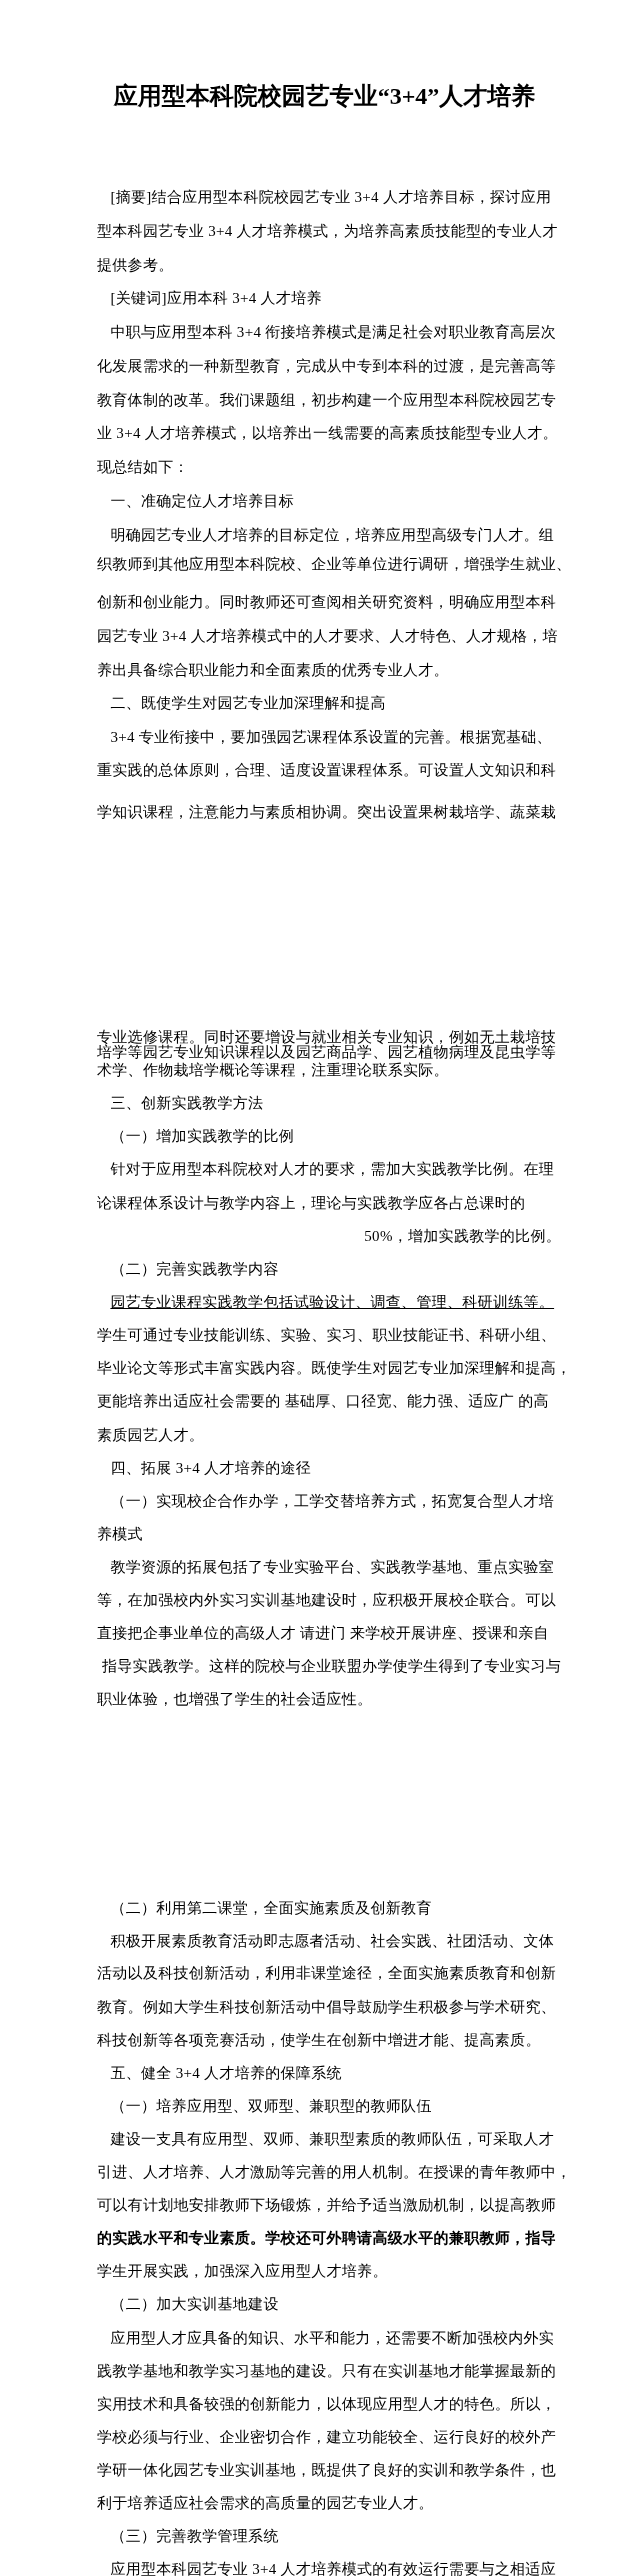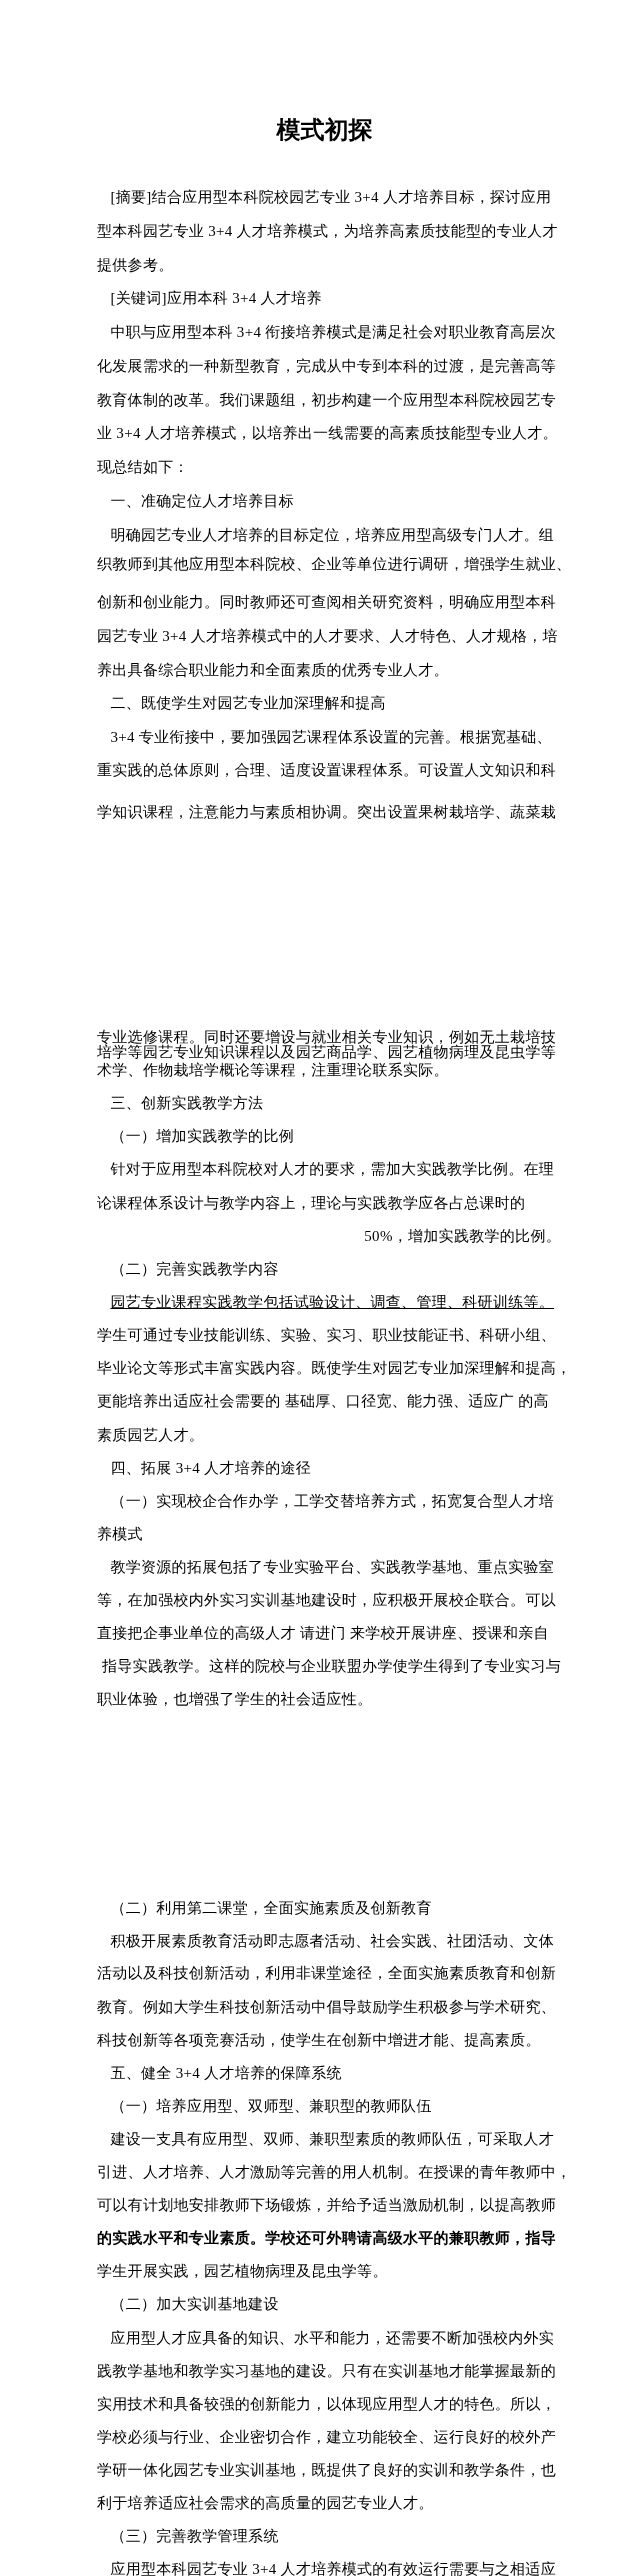--- a/index.html
+++ b/index.html
@@ -37,21 +37,21 @@
     letter-spacing: 0.3px;
   }
   .text-line.indent {
     padding-left: 13.4px;
   }
 </style>
 </head>
 <body>
 
 <div class="canvas">
-  <h1 class="doc-title" id="title-line-2" style="top: 116px;">模式初探</h1>
+  <h1 class="doc-title" id="title-line-1" style="top: 82px;">应用型本科院校园艺专业“3+4”人才培养</h1>
   <div id="doc-body">
       <div class="text-line indent" style="top: 189px;">[摘要]结合应用型本科院校园艺专业 3+4 人才培养目标，探讨应用</div>
       <div class="text-line" style="top: 223px;">型本科园艺专业 3+4 人才培养模式，为培养高素质技能型的专业人才</div>
       <div class="text-line" style="top: 257px;">提供参考。</div>
       <div class="text-line indent" style="top: 290px;">[关键词]应用本科 3+4 人才培养</div>
       <div class="text-line indent" style="top: 324px;">中职与应用型本科 3+4 衔接培养模式是满足社会对职业教育高层次</div>
       <div class="text-line" style="top: 358px;">化发展需求的一种新型教育，完成从中专到本科的过渡，是完善高等</div>
       <div class="text-line" style="top: 392px;">教育体制的改革。我们课题组，初步构建一个应用型本科院校园艺专</div>
       <div class="text-line" style="top: 425px;">业 3+4 人才培养模式，以培养出一线需要的高素质技能型专业人才。</div>
       <div class="text-line" style="top: 459px;">现总结如下：</div>
@@ -91,21 +91,21 @@
       <div class="text-line indent" style="top: 1933px;">积极开展素质教育活动即志愿者活动、社会实践、社团活动、文体</div>
       <div class="text-line" style="top: 1965px;">活动以及科技创新活动，利用非课堂途径，全面实施素质教育和创新</div>
       <div class="text-line" style="top: 1999px;">教育。例如大学生科技创新活动中倡导鼓励学生积极参与学术研究、</div>
       <div class="text-line" style="top: 2032px;">科技创新等各项竞赛活动，使学生在创新中增进才能、提高素质。</div>
       <div class="text-line indent" style="top: 2065px;">五、健全 3+4 人才培养的保障系统</div>
       <div class="text-line indent" style="top: 2098px;">（一）培养应用型、双师型、兼职型的教师队伍</div>
       <div class="text-line indent" style="top: 2131px;">建设一支具有应用型、双师、兼职型素质的教师队伍，可采取人才</div>
       <div class="text-line" style="top: 2164px;">引进、人才培养、人才激励等完善的用人机制。在授课的青年教师中，</div>
       <div class="text-line" style="top: 2197px;">可以有计划地安排教师下场锻炼，并给予适当激励机制，以提高教师</div>
       <div class="text-line" style="top: 2230px; font-weight: bold;">的实践水平和专业素质。学校还可外聘请高级水平的兼职教师，指导</div>
-      <div class="text-line" style="top: 2263px;">学生开展实践，园艺植物病理及昆虫学等。</div>
+      <div class="text-line" style="top: 2263px;">学生开展实践，加强深入应用型人才培养。</div>
       <div class="text-line indent" style="top: 2296px;">（二）加大实训基地建设</div>
       <div class="text-line indent" style="top: 2330px;">应用型人才应具备的知识、水平和能力，还需要不断加强校内外实</div>
       <div class="text-line" style="top: 2363px;">践教学基地和教学实习基地的建设。只有在实训基地才能掌握最新的</div>
       <div class="text-line" style="top: 2396px;">实用技术和具备较强的创新能力，以体现应用型人才的特色。所以，</div>
       <div class="text-line" style="top: 2429px;">学校必须与行业、企业密切合作，建立功能较全、运行良好的校外产</div>
       <div class="text-line" style="top: 2462px;">学研一体化园艺专业实训基地，既提供了良好的实训和教学条件，也</div>
       <div class="text-line" style="top: 2495px;">利于培养适应社会需求的高质量的园艺专业人才。</div>
       <div class="text-line indent" style="top: 2528px;">（三）完善教学管理系统</div>
       <div class="text-line indent" style="top: 2561px;">应用型本科园艺专业 3+4 人才培养模式的有效运行需要与之相适应</div>
     </div>

